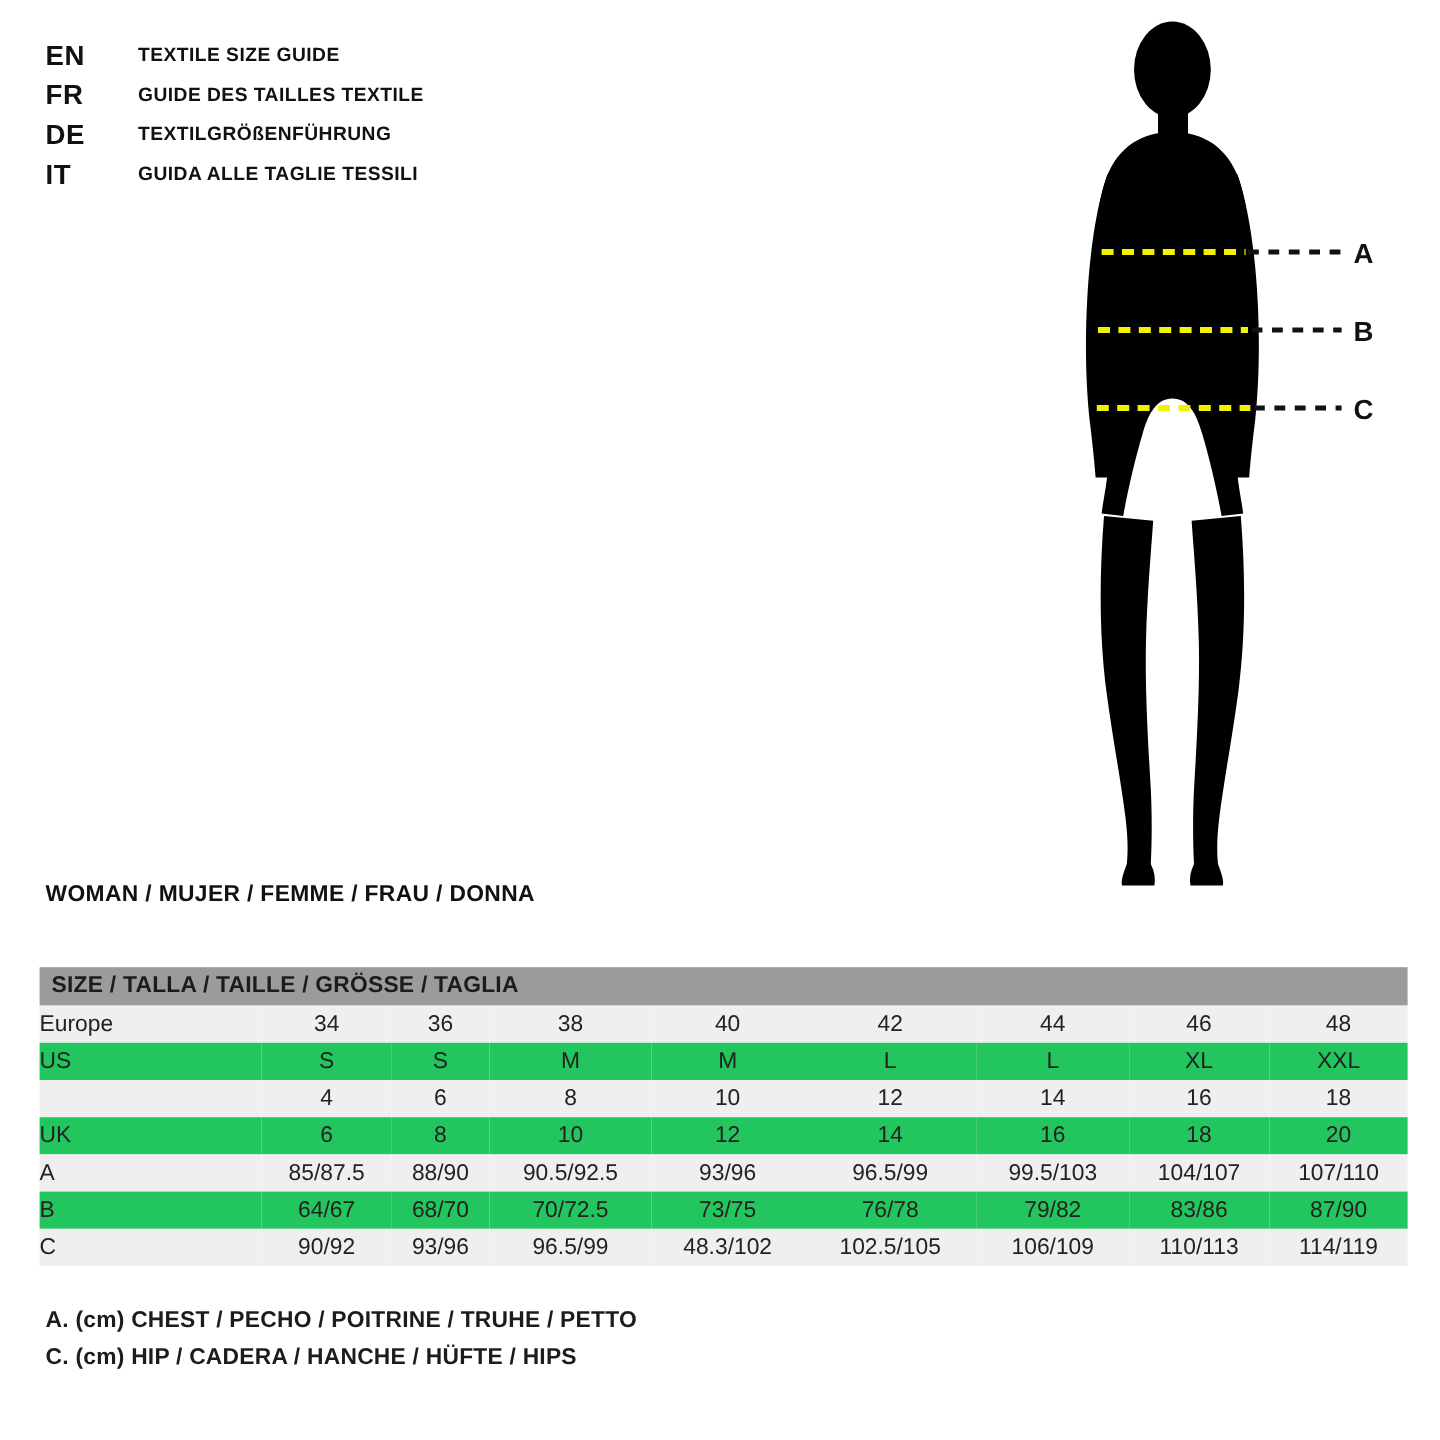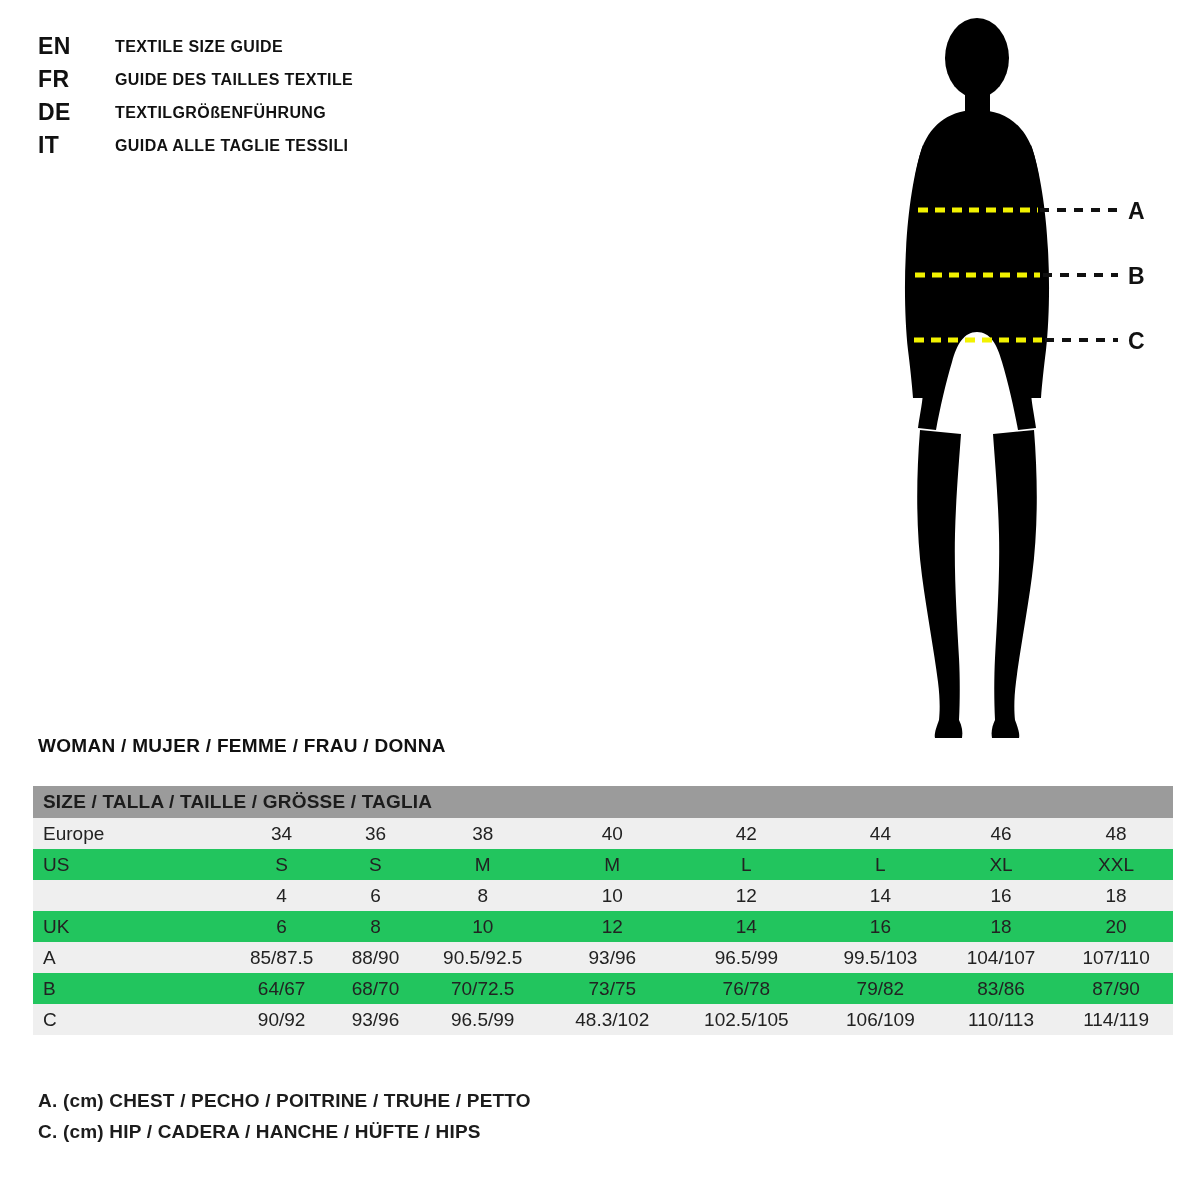--- a/index.html
+++ b/index.html
@@ -80,38 +80,37 @@
     font-size: 19px;
     font-weight: bold;
     letter-spacing: 0.3px;
     color: #111;
   }
 
   
   .size-table {
     position: absolute;
     left: 33px;
-    top: 786px;
+    top: 806px;
     width: 1140px;
     border-collapse: collapse;
     font-size: 19px;
     color: #222;
   }
   .size-table th,
   .size-table td {
     padding: 0;
     height: 31px;
     line-height: 31px;
     font-weight: normal;
     text-align: center;
     white-space: nowrap;
   }
   .size-table .row-head {
     text-align: left;
-    padding-left: 10px;
     width: 185px;
   }
   .hdr-row th {
     background: #9b9b9b;
     color: #1c1c1c;
     text-align: left;
     padding-left: 10px;
     font-weight: bold;
     font-size: 19px;
     height: 32px;

